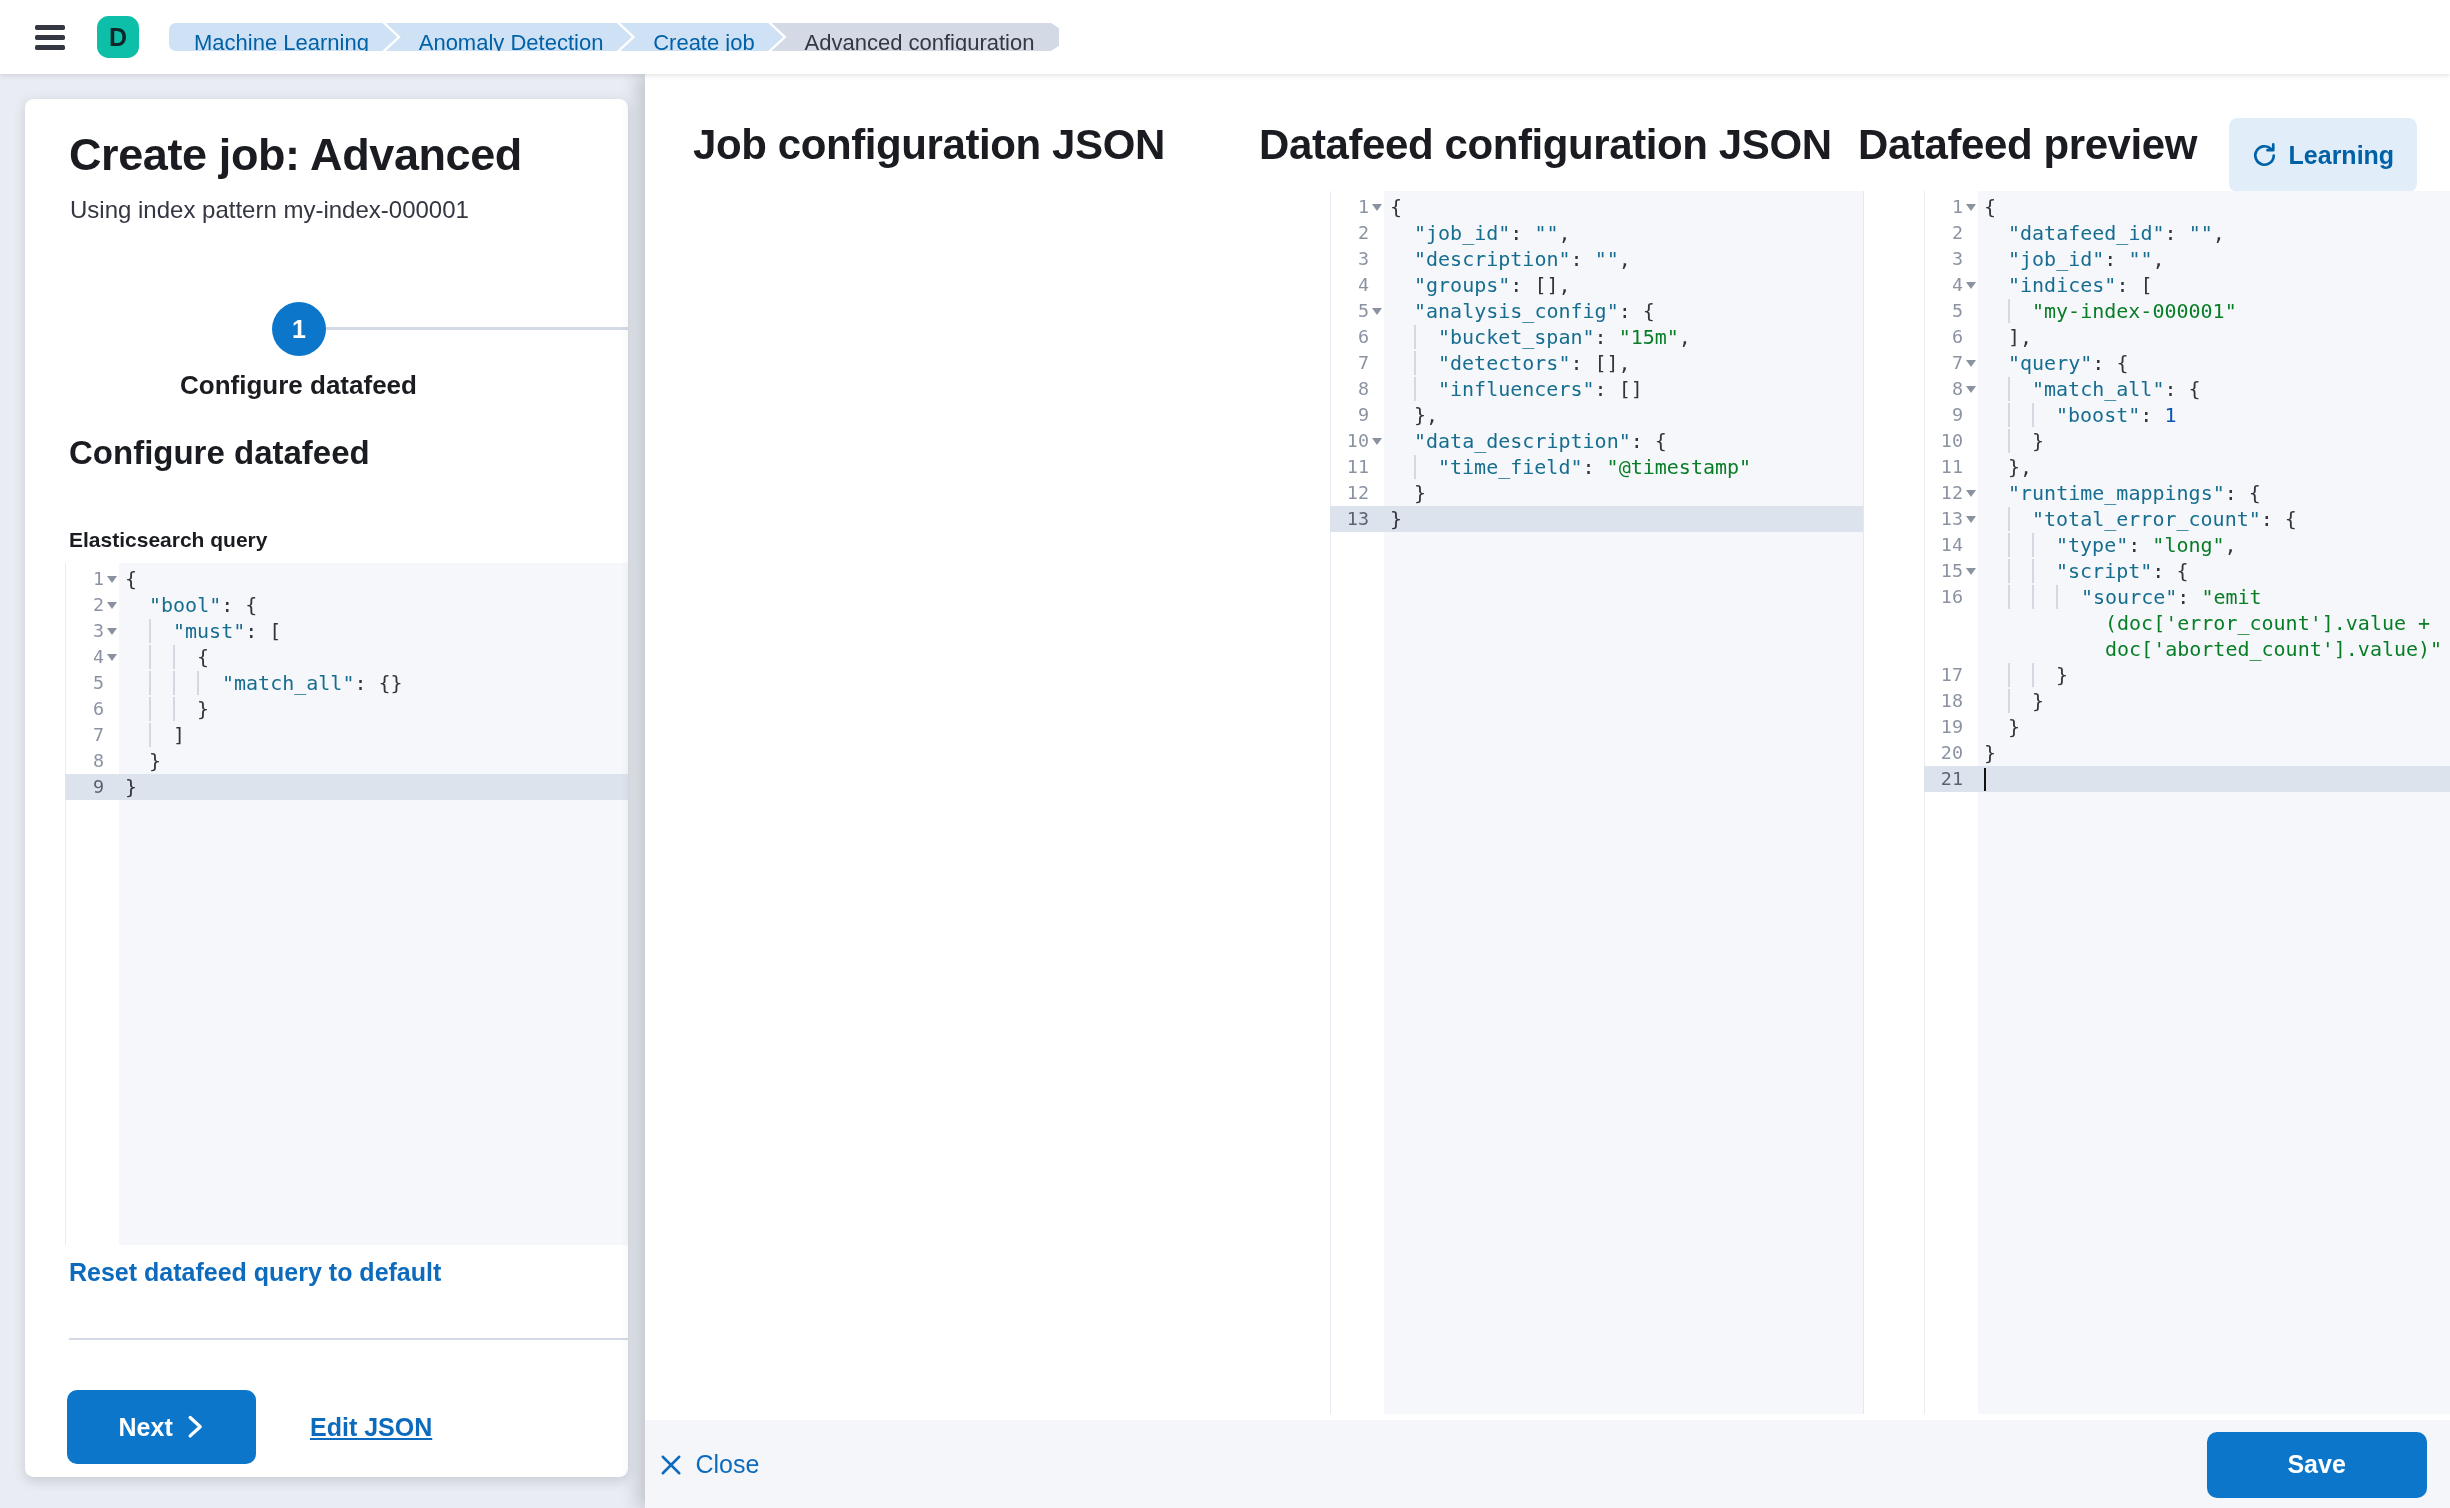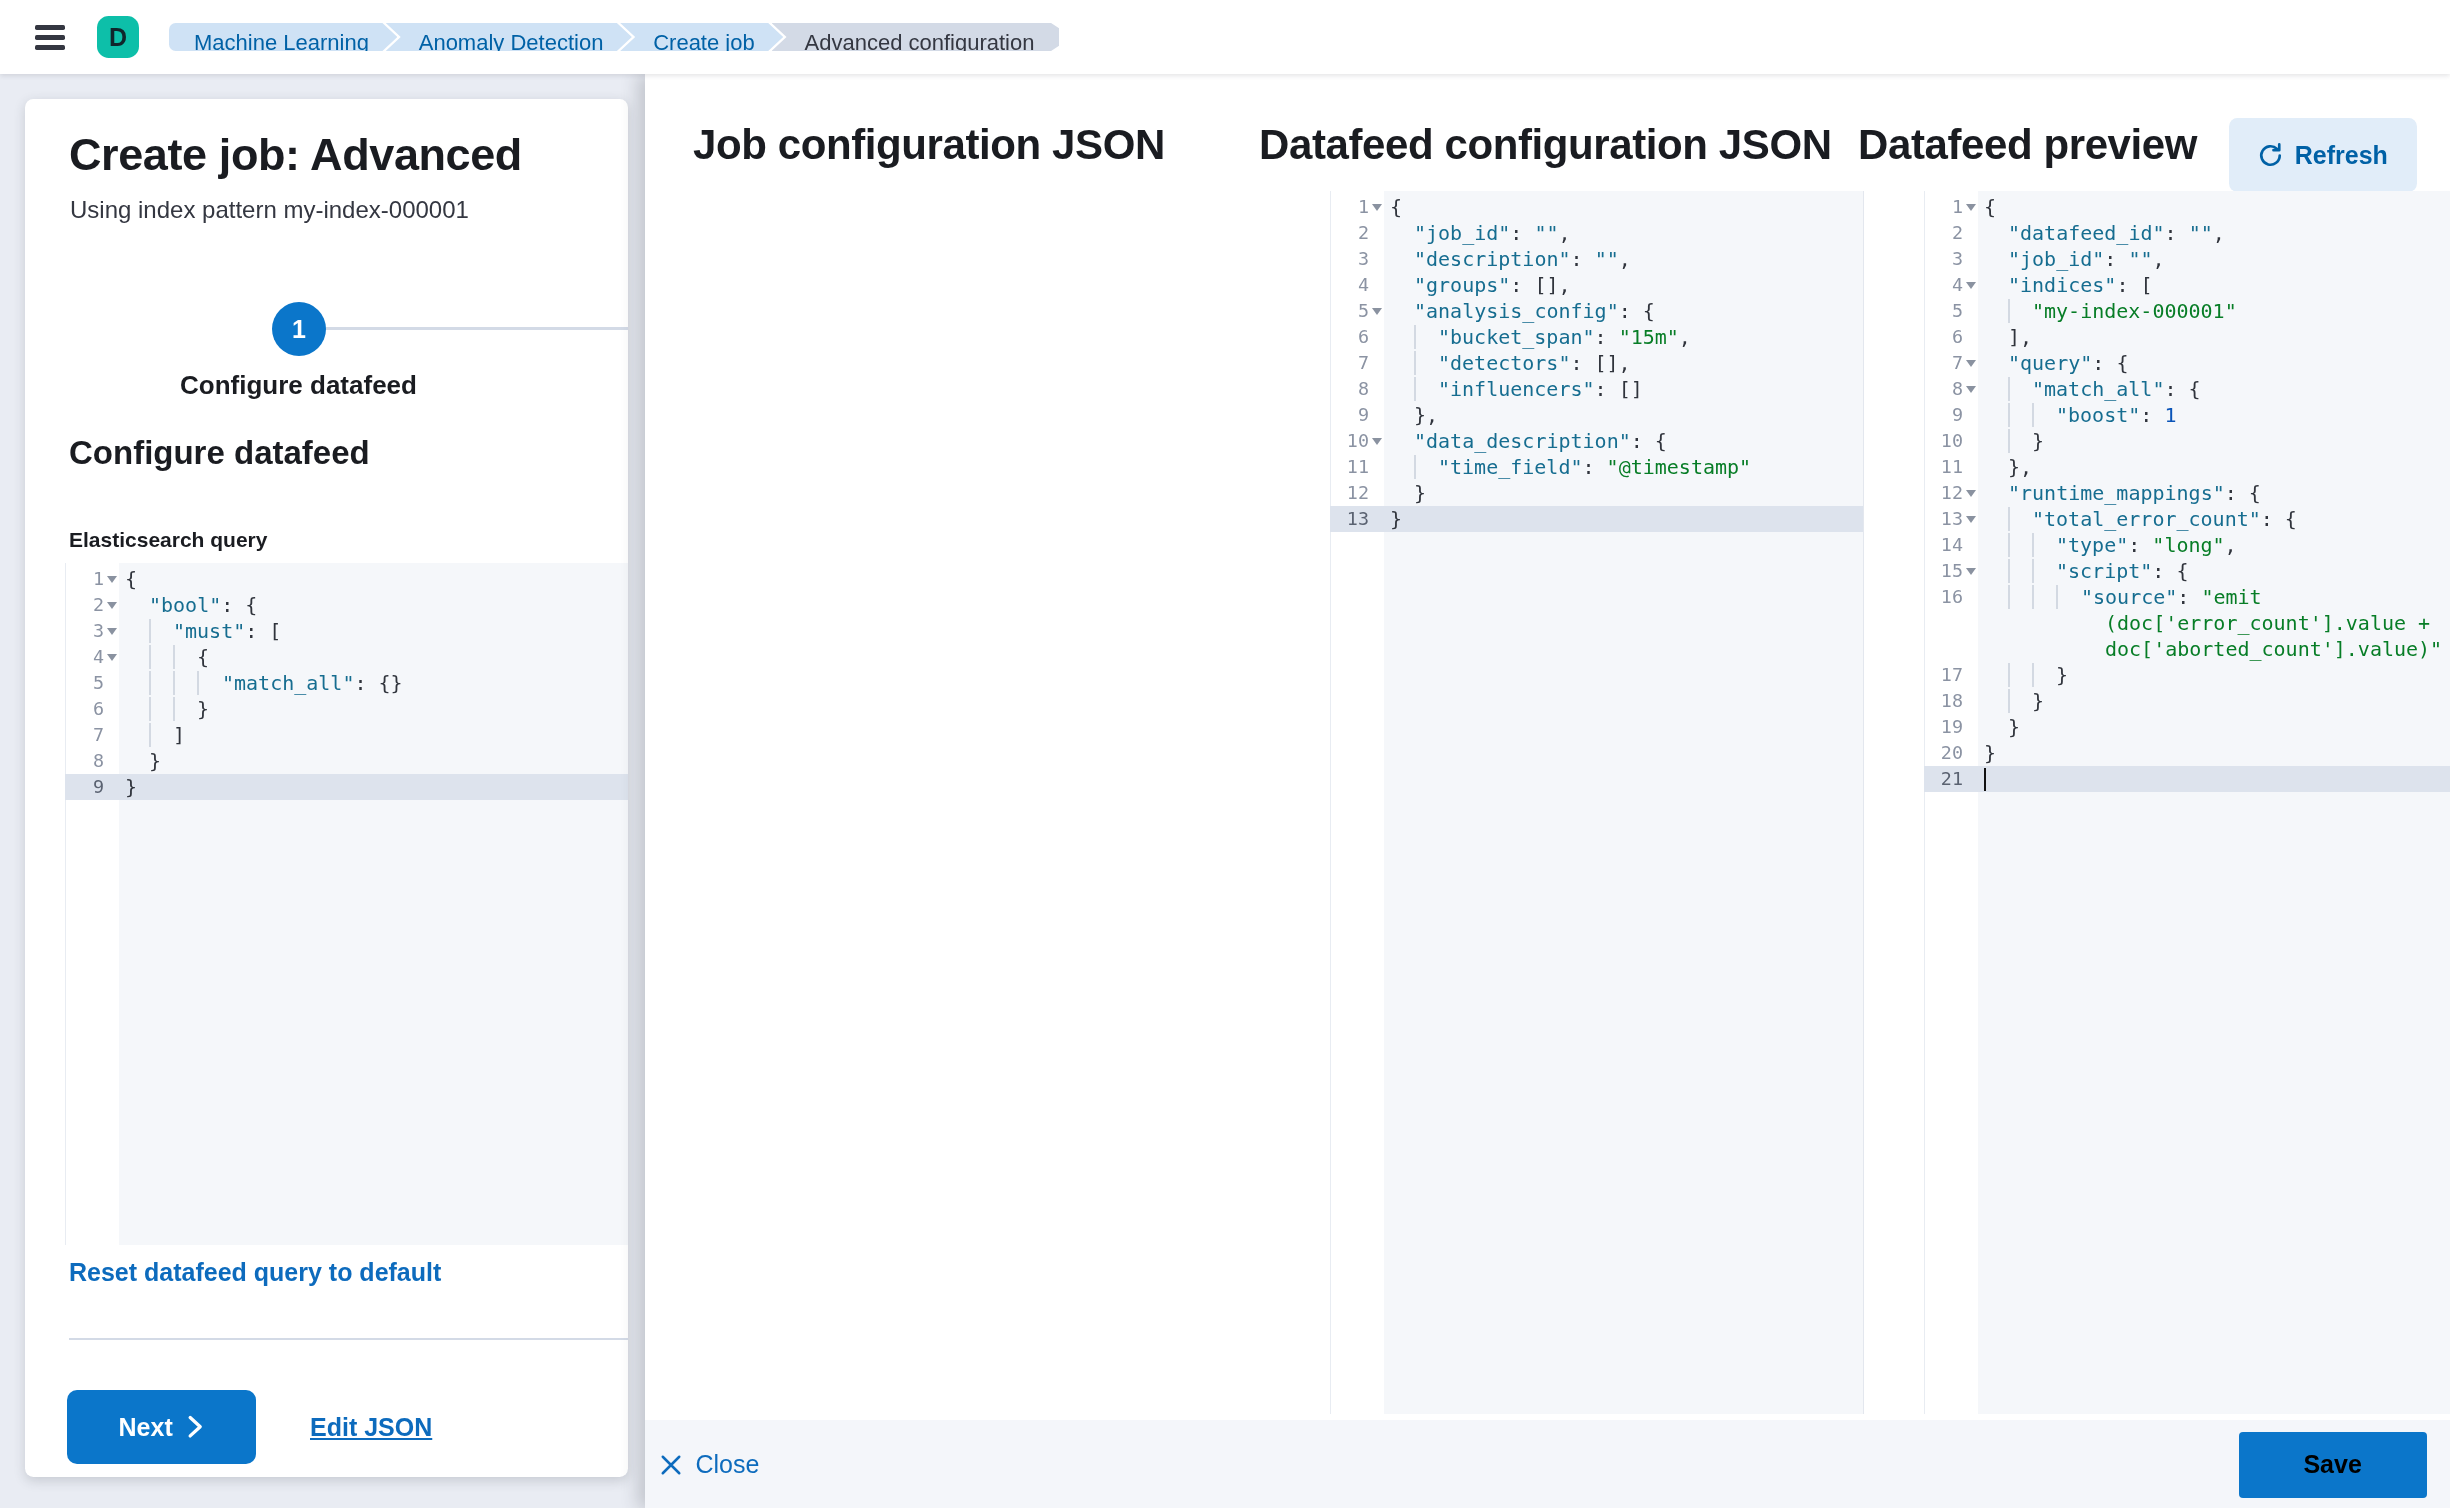--- a/index.html
+++ b/index.html
@@ -113,23 +113,23 @@
   .card #editor-esquery { left:40px; top:464px; width:563px; height:682px; }
 
   
   .fly-footer {
     position:absolute; left:0; top:1345px; width:1805px; height:90px;
     background:#f4f6fa; border-top:1.7px solid #ffffff;
     display:flex; align-items:center;
   }
   .close-btn { display:flex; align-items:center; gap:13.4px; margin-left:15px; cursor:pointer; color:#0d6bbd; font-size:25px; font-weight:500; background:none; border:none; font-family:inherit; }
   .save-btn {
-    position:absolute; right:23.4px; top:11.7px; width:188px; height:66px;
-    background:#0b76ca; border:none; border-radius:4px; cursor:pointer;
-    color:#000000; font-size:25px; font-weight:600; font-family:inherit;
+    position:absolute; right:23.4px; top:11.7px; width:220px; height:66px;
+    background:#0b76ca; border:none; border-radius:10px; cursor:pointer;
+    color:#ffffff; font-size:25px; font-weight:600; font-family:inherit;
   }
 </style>
 </head>
 <body>
 
 <header class="topbar">
   <div class="hamburger">
       <i></i>
       <i></i>
       <i></i>
@@ -215,21 +215,21 @@
 <section class="flyout">
   <h2 class="col-title c1">Job configuration JSON</h2>
   <h2 class="col-title c2">Datafeed configuration JSON</h2>
   <h2 class="col-title c3">Datafeed preview</h2>
 
   <button class="refresh-btn">
     <svg width="25" height="25" viewBox="0 0 16 16">
         <path d="M13.9 8a5.9 5.9 0 1 1-1.73-4.17" fill="none" stroke="#0061a6" stroke-width="1.7" stroke-linecap="round"></path>
         <polyline points="13.6,0.9 13.6,4.6 9.9,4.6" fill="none" stroke="#0061a6" stroke-width="1.7" stroke-linecap="round" stroke-linejoin="round"></polyline>
       </svg>
-    <span>Refresh</span>
+    <span>Learning</span>
   </button>
 
   <div class="editor" id="editor-job">
     <div class="gcol"></div>
       <div class="strip"></div>
       <div class="rows">
         <div class="row">
           <span class="ln">1</span>
           <span class="fold"></span>
           <span class="line"><span class="t" style="padding-left: 5.9px;"><span class="tk-p">{</span></span></span>

